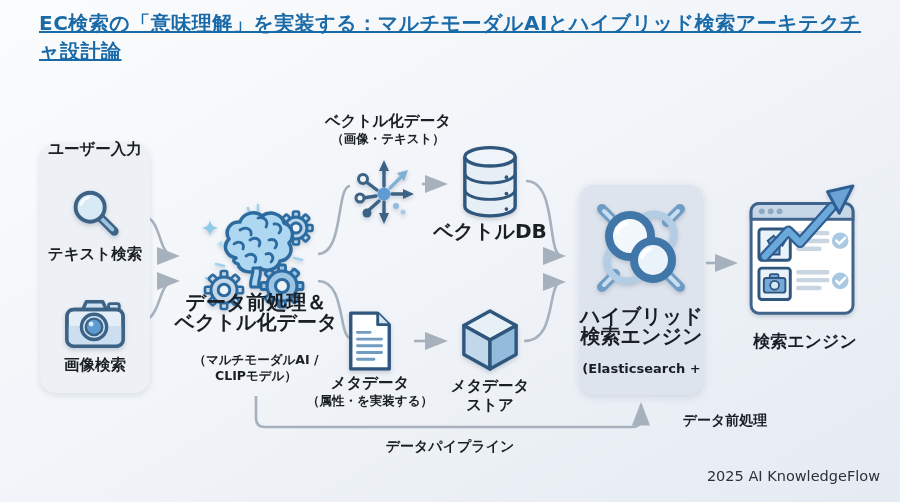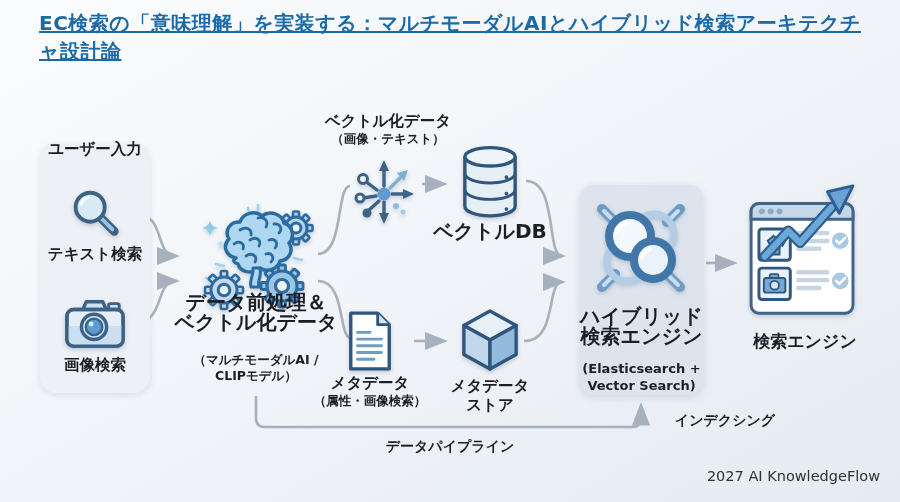--- a/index.html
+++ b/index.html
@@ -194,21 +194,21 @@
     <g stroke="#6f9cc0" stroke-width="3" stroke-linecap="round">
       <path d="M13,23 H26"></path>
         <path d="M13,30 H38"></path>
         <path d="M13,37 H38"></path>
       <path d="M13,44 H38"></path>
         <path d="M13,51 H30"></path>
     </g>
   </svg>
   <div class="abs node" style="left:300px;top:374px;width:140px;">
     <div class="lbl lbl-15">メタデータ</div>
-    <div class="lbl lbl-12">（属性・画像検索）</div>
+    <div class="lbl lbl-12">（属性・を実装する）</div>
   </div>
 
   <svg class="abs node node-svg" style="left:460px;top:309px;" width="60" height="62" viewBox="0 0 62 64">
     <polygon points="31,2 58,17 31,32 4,17" fill="#e8f0f7" stroke="#2f567c" stroke-width="3.5" stroke-linejoin="round"></polygon>
     <polygon points="4,17 4,47 31,62 31,32" fill="#c2d8ea" stroke="#2f567c" stroke-width="3.5" stroke-linejoin="round"></polygon>
     <polygon points="58,17 58,47 31,62 31,32" fill="#93bbdc" stroke="#2f567c" stroke-width="3.5" stroke-linejoin="round"></polygon>
   </svg>
   <div class="abs node" style="left:430px;top:377px;width:120px;">
     <div class="lbl lbl-15">メタデータ</div>
     <div class="lbl lbl-15">ストア</div>
@@ -232,21 +232,20 @@
     <circle cx="34" cy="61" r="20" fill="none" stroke="#b3cde4" stroke-width="7"></circle>
     <circle cx="37" cy="36" r="21" fill="#f2f8fc" stroke="#4176a8" stroke-width="8"></circle>
     <path d="M24,32 a14,14 0 0 1 9,-9" stroke="#ffffff" stroke-width="4" fill="none" stroke-linecap="round"></path>
     <circle cx="60" cy="60" r="19" fill="#eaf3fa" stroke="#4176a8" stroke-width="8"></circle>
     <path d="M49,57 a13,13 0 0 1 8,-8" stroke="#ffffff" stroke-width="4" fill="none" stroke-linecap="round"></path>
   </svg>
   <div class="abs node" style="left:580px;top:307px;width:123px;">
     <div class="lbl lbl-16">ハイブリッド</div>
     <div class="lbl lbl-16">検索エンジン</div>
     <div class="lbl lbl-13" style="margin-top:15px;">(Elasticsearch +</div>
-    <div class="lbl lbl-13">Vector Search)</div>
   </div>
 
   <svg class="abs node node-svg" style="left:742px;top:180px;" width="124" height="142" viewBox="0 0 124 145">
     <rect x="8" y="24" width="104" height="112" rx="8" fill="#ffffff" stroke="#41648a" stroke-width="3"></rect>
     <path d="M8,32 a8,8 0 0 1 8,-8 h88 a8,8 0 0 1 8,8 v8 H8 Z" fill="#c6d7e7" stroke="#41648a" stroke-width="3"></path>
     <circle cx="19" cy="32" r="3" fill="#8fa9c2"></circle>
       <circle cx="28" cy="32" r="3" fill="#8fa9c2"></circle>
       <circle cx="37" cy="32" r="3" fill="#8fa9c2"></circle>
     <rect x="16" y="50" width="32" height="32" rx="3" fill="#e9f2fa" stroke="#2f567c" stroke-width="3"></rect>
     <path d="M25,62 L31,57 C32,59 36,59 37,57 L43,62 L40,67 L37,65 L37,76 H31 L31,65 L28,67 Z" fill="#76a9d8" stroke="#2f567c" stroke-width="2"></path>
@@ -268,17 +267,17 @@
     <path d="M95,103 l3,3 6,-6" stroke="#ffffff" stroke-width="2.6" fill="none" stroke-linecap="round" stroke-linejoin="round"></path>
     <g fill="none" stroke-linecap="round" stroke-linejoin="round">
       <path d="M22,78 L46,52 L58,64 L90,28" stroke="#2f5f92" stroke-width="11"></path>
       <path d="M22,78 L46,52 L58,64 L90,28" stroke="#6ba9da" stroke-width="6.5"></path>
     </g>
     <polygon points="86,12 112,6 98,34" fill="#6ba3d4" stroke="#2f5f92" stroke-width="3" stroke-linejoin="round"></polygon>
   </svg>
   <div class="abs lbl node" style="left:730px;top:330px;width:150px;font-size:17px;">検索エンジン</div>
 
   <div class="abs lbl node" style="left:370px;top:438px;width:160px;font-size:14px;">データパイプライン</div>
-  <div class="abs lbl node" style="left:660px;top:412px;width:130px;font-size:14px;">インデクシング</div>
-
-  <div class="abs footer node">2027 AI KnowledgeFlow</div>
+  <div class="abs lbl node" style="left:660px;top:412px;width:130px;font-size:14px;">データ前処理</div>
+
+  <div class="abs footer node">2025 AI KnowledgeFlow</div>
 
 </div>
 
 </body></html>

